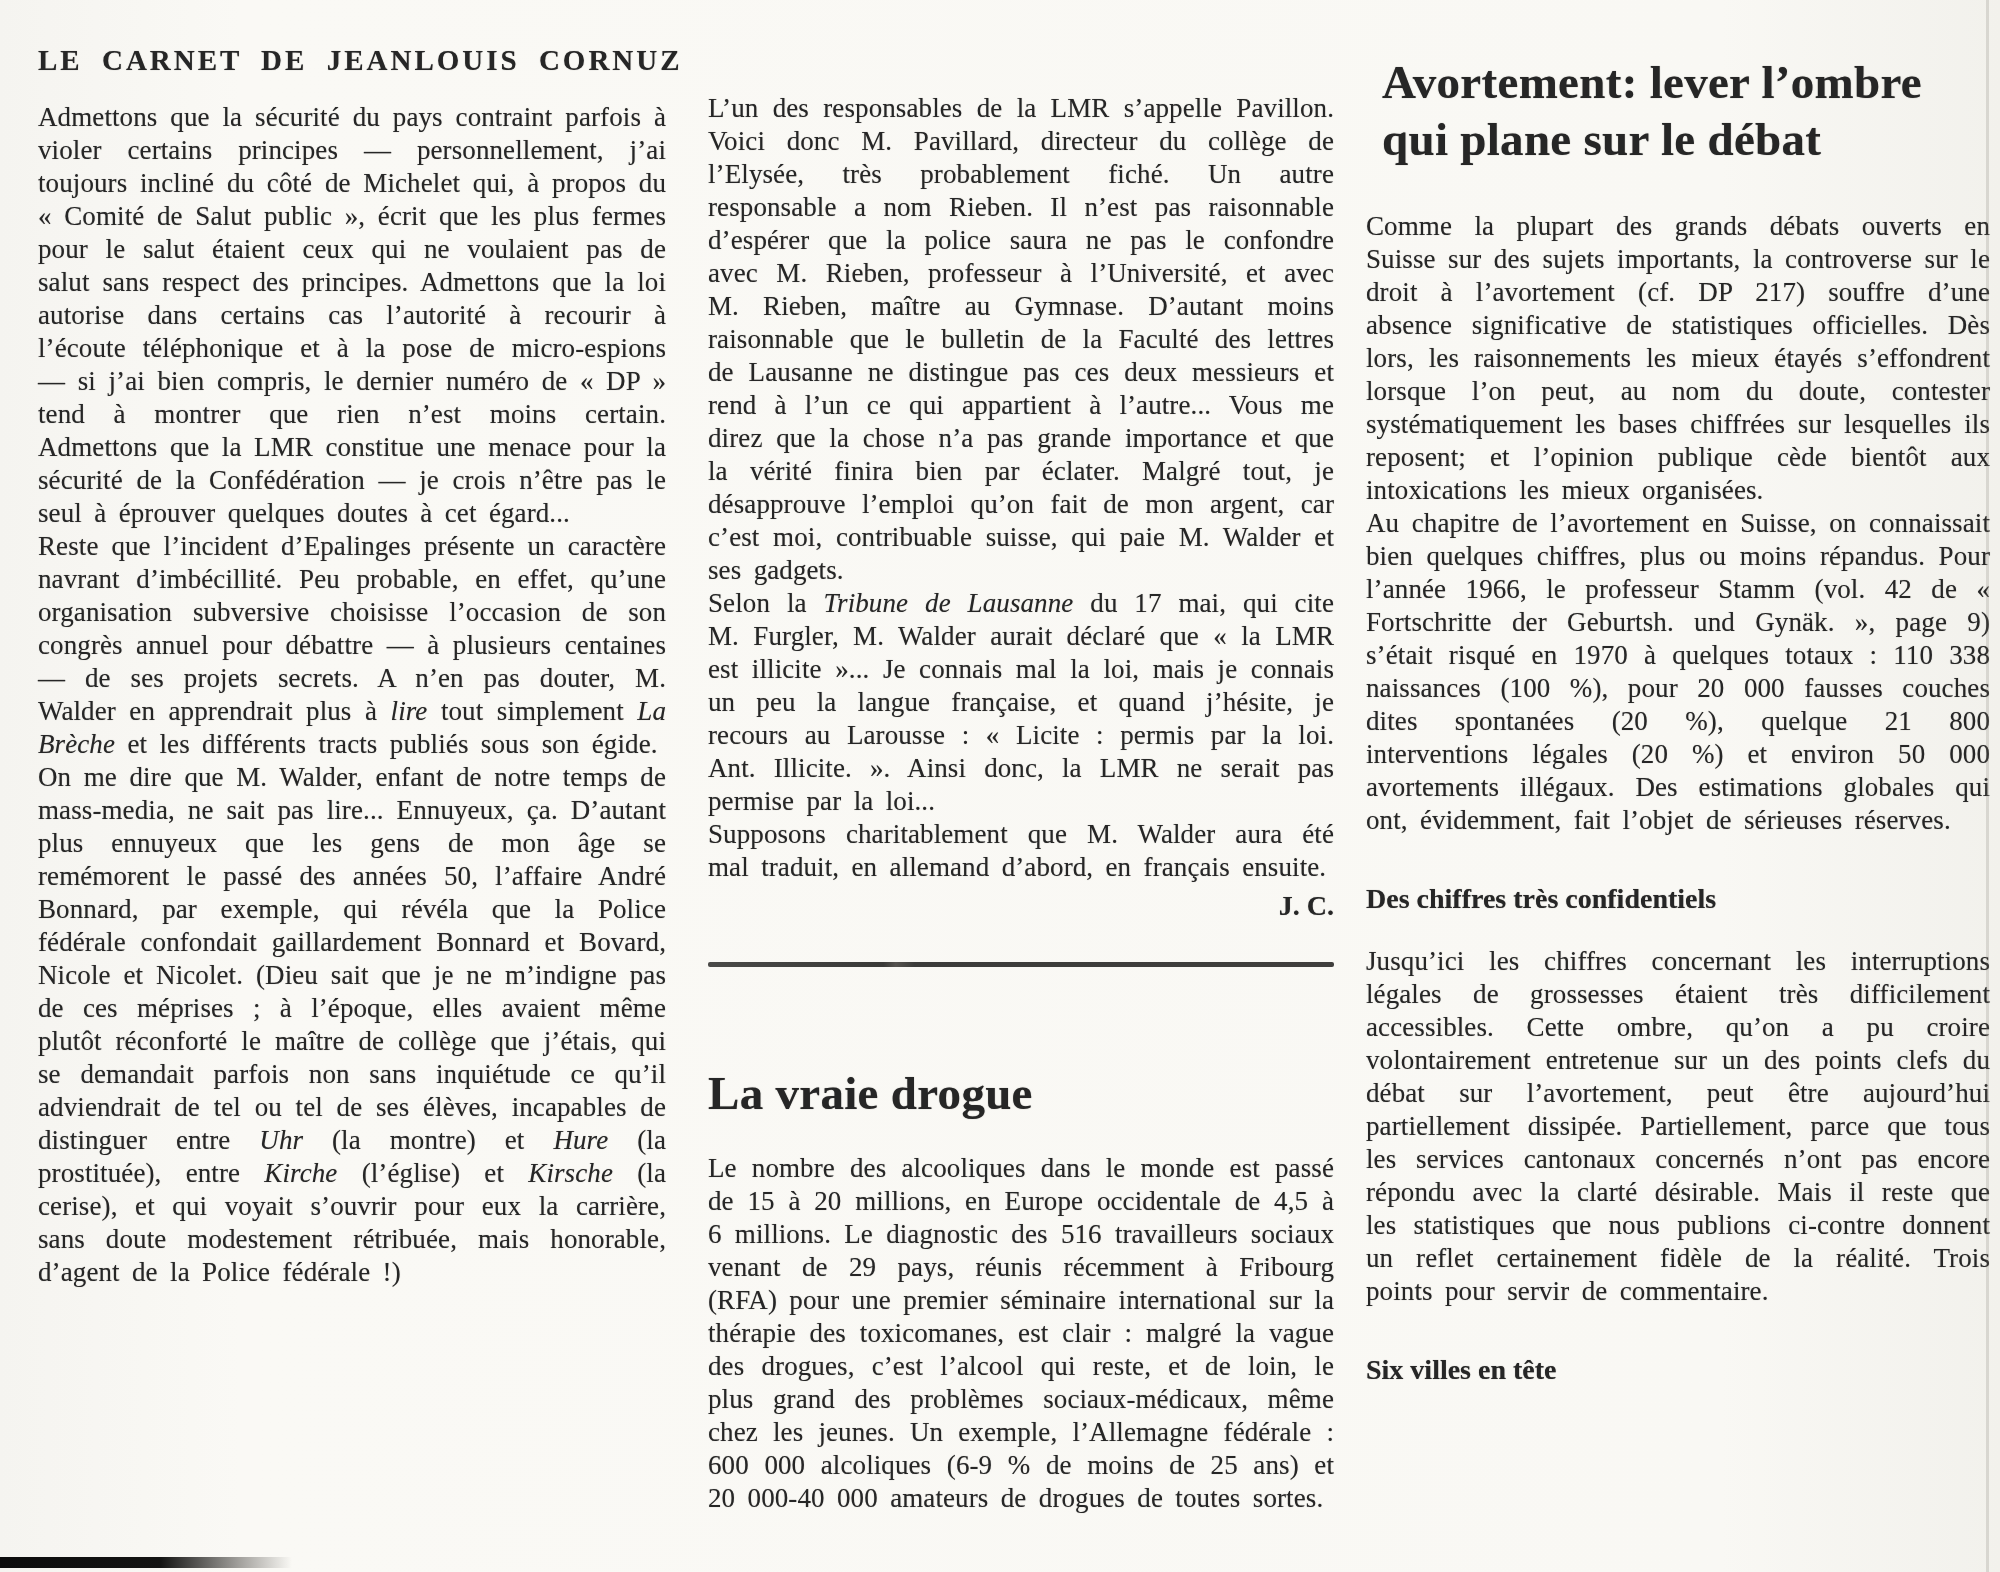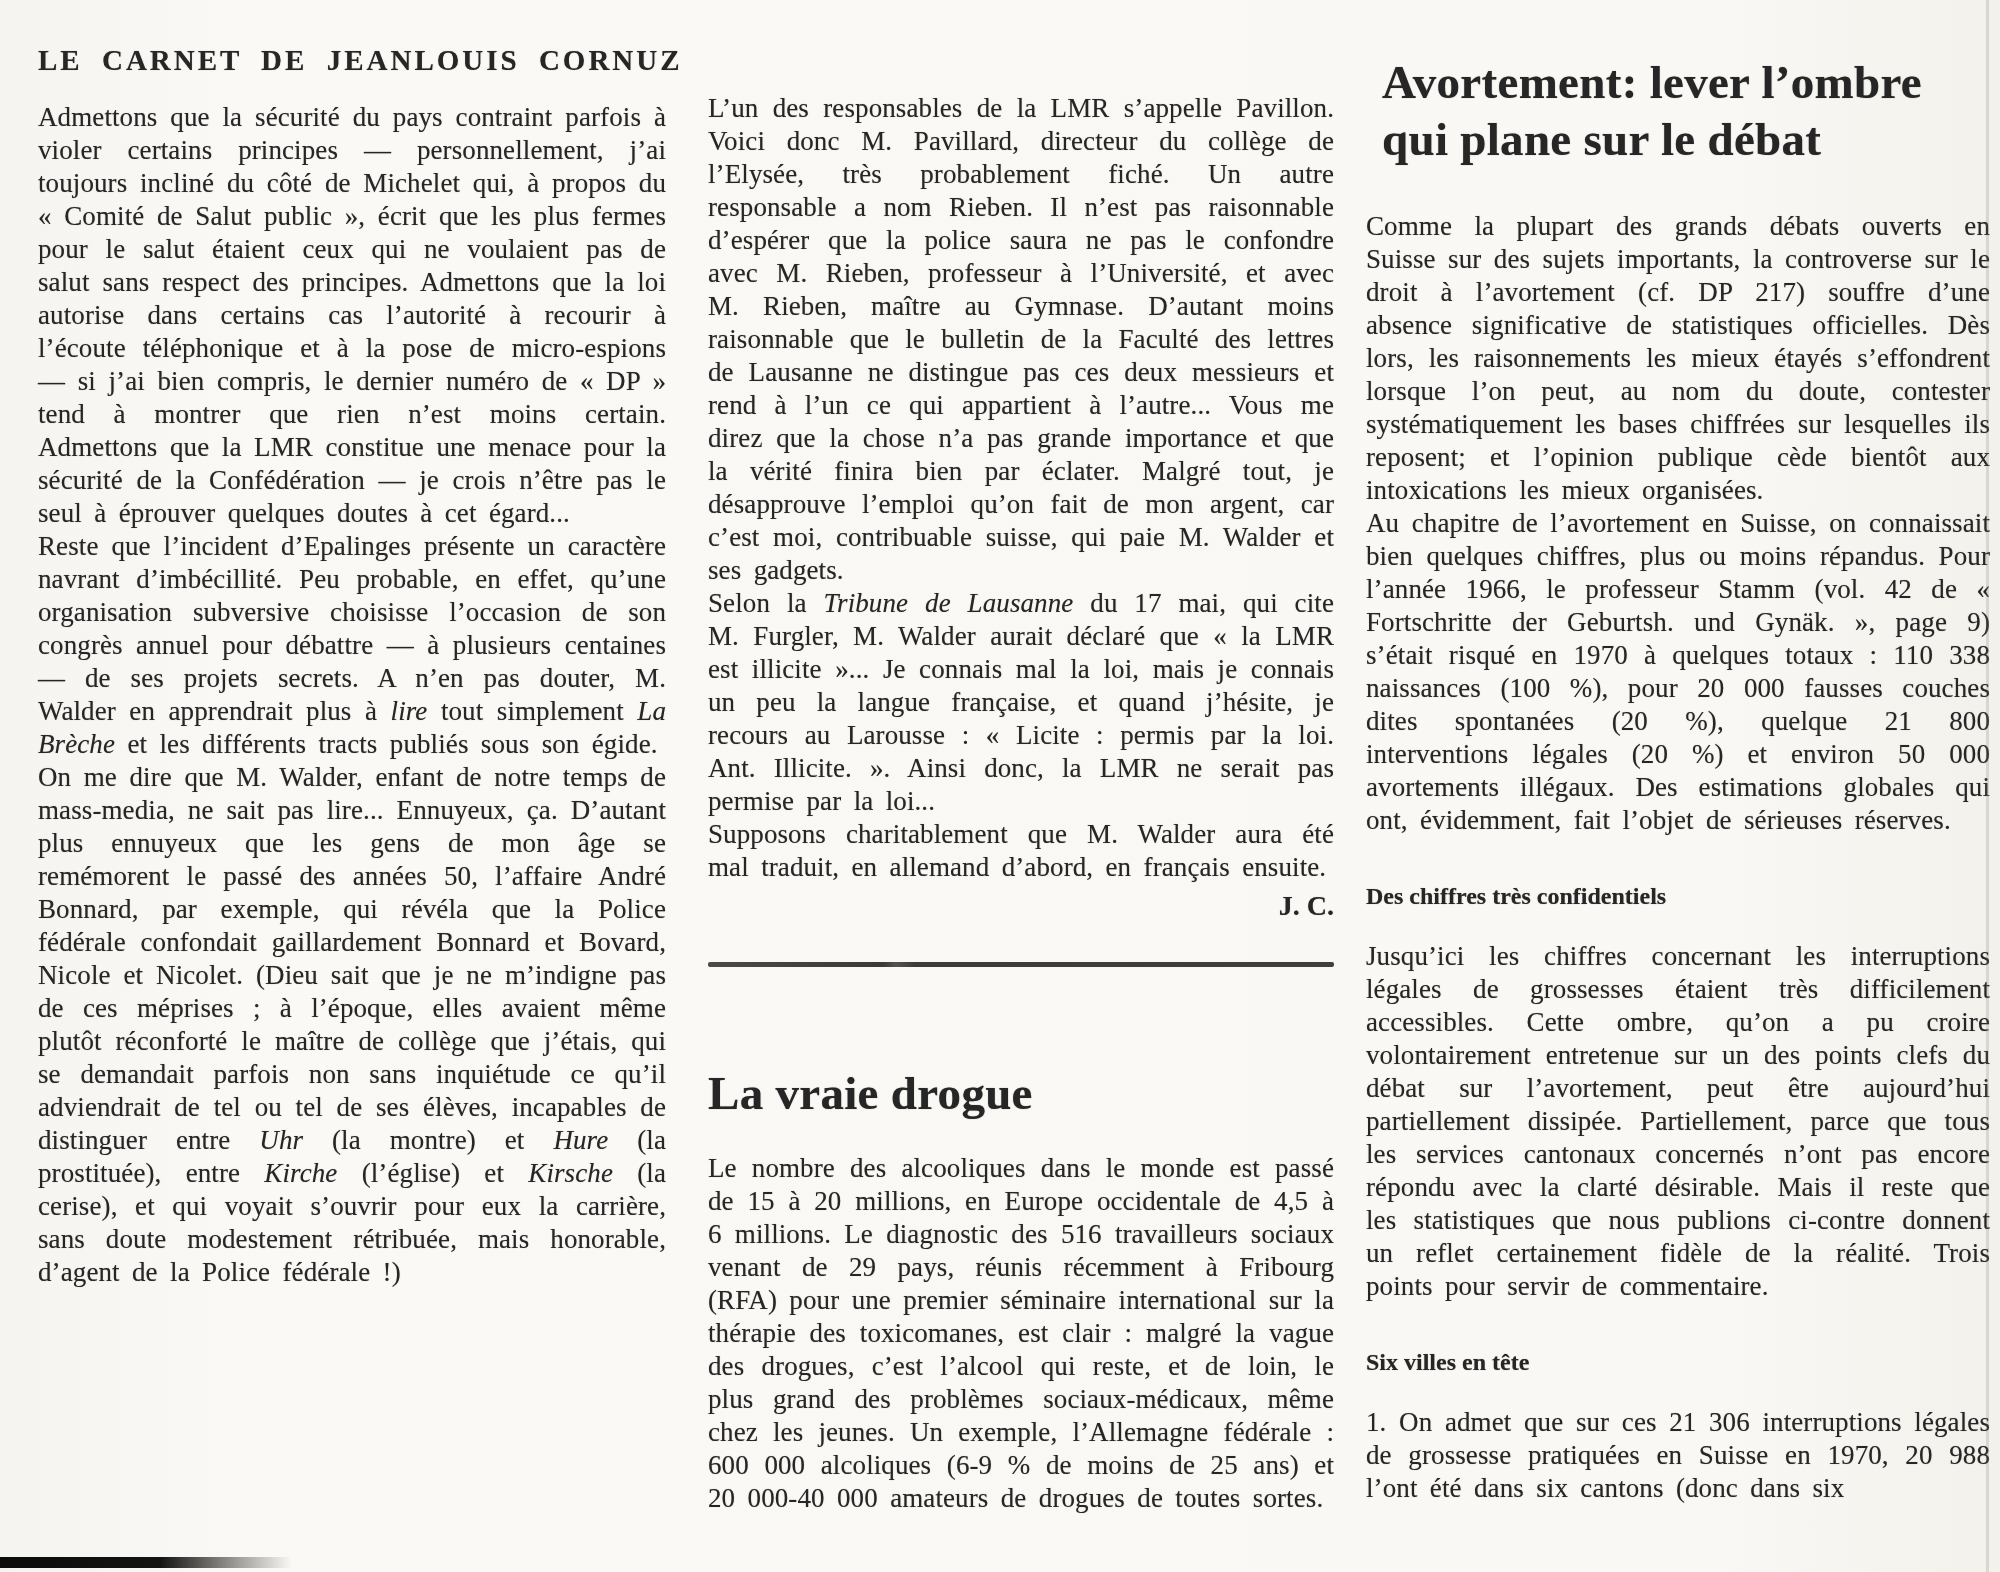--- a/index.html
+++ b/index.html
@@ -62,21 +62,21 @@
   }
   .rule {
     margin-top: 40px;
     height: 5px;
     width: 100%;
     background: linear-gradient(90deg, #4a4a48, #3a3a38 28%, #55534f 30%, #3c3c3a 33%, #403f3d 100%);
     border-radius: 2px;
   }
   .subhead {
     margin: 46px 0 30px 0;
-    font-size: 24px;
+    font-size: 28px;
     font-weight: bold;
     text-shadow: 0 0 1px rgba(30,28,26,0.45);
   }
   .rt-title { margin-bottom: 42px; }
   .bottom-bar {
     position: absolute;
     left: 0;
     top: 1557px;
     width: 292px;
     height: 11px;
@@ -116,19 +116,18 @@
   <section class="col col-right">
     <h2 class="headline-md rt-title">
       <div>Avortement: lever l’ombre</div>
       <div>qui plane sur le débat</div>
     </h2>
     <p class="body-text"><span>Comme la plupart des grands débats ouverts en Suisse sur des sujets importants, la controverse sur le droit à l’avortement (cf. DP 217) souffre d’une absence significative de statistiques officielles. Dès lors, les raisonnements les mieux étayés s’effondrent lorsque l’on peut, au nom du doute, contester systématiquement les bases chiffrées sur lesquelles ils reposent; et l’opinion publique cède bientôt aux intoxications les mieux organisées.</span></p>
     <p class="body-text"><span>Au chapitre de l’avortement en Suisse, on connaissait bien quelques chiffres, plus ou moins répandus. Pour l’année 1966, le professeur Stamm (vol. 42 de « Fortschritte der Geburtsh. und Gynäk. », page 9) s’était risqué en 1970 à quelques totaux : 110 338 naissances (100 %), pour 20 000 fausses couches dites spontanées (20 %), quelque 21 800 interventions légales (20 %) et environ 50 000 avortements illégaux. Des estimations globales qui ont, évidemment, fait l’objet de sérieuses réserves.</span></p>
     <h3 class="subhead">Des chiffres très confidentiels</h3>
     <p class="body-text"><span>Jusqu’ici les chiffres concernant les interruptions légales de grossesses étaient très difficilement accessibles. Cette ombre, qu’on a pu croire volontairement entretenue sur un des points clefs du débat sur l’avortement, peut être aujourd’hui partiellement dissipée. Partiellement, parce que tous les services cantonaux concernés n’ont pas encore répondu avec la clarté désirable. Mais il reste que les statistiques que nous publions ci-contre donnent un reflet certainement fidèle de la réalité. Trois points pour servir de commentaire.</span></p>
     <h3 class="subhead">Six villes en tête</h3>
-    <p class="body-text"><span>1. On admet que sur ces 21 306 interruptions légales de grossesse pratiquées en Suisse en 1970, 20 988 l’ont été dans six cantons (donc dans six</span></p>
   </section>
 
   <div class="bottom-bar"></div>
   <div class="edge-line"></div>
 
 </div>
 
 </body></html>

